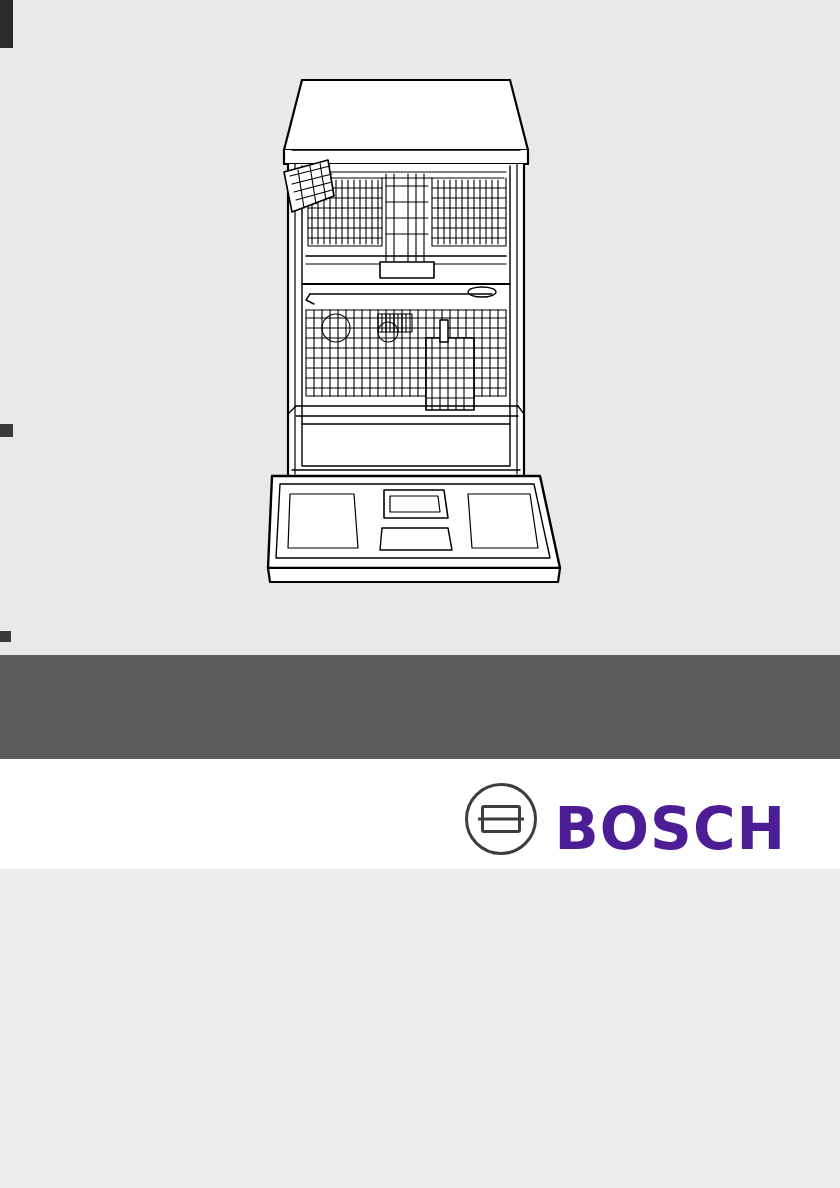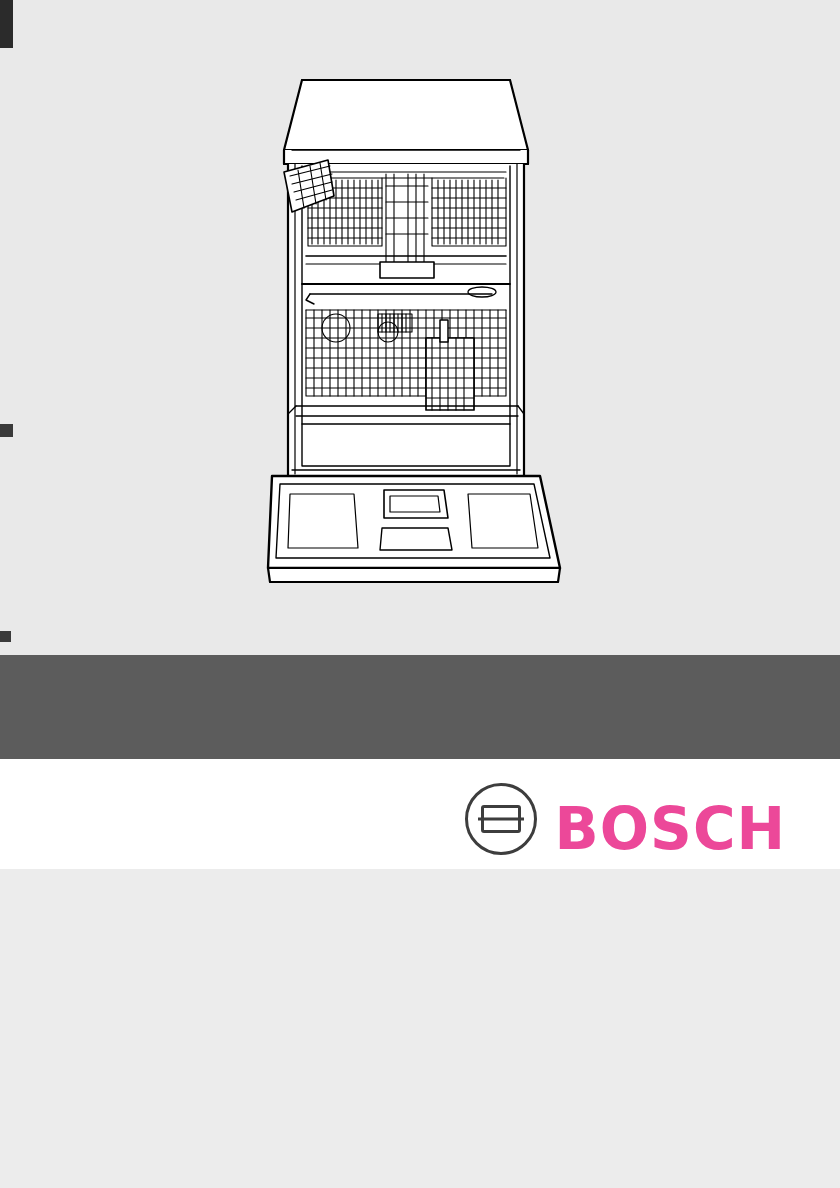--- a/index.html
+++ b/index.html
@@ -107,21 +107,21 @@
     transform: translate(-50%, -50%);
     width: 46px;
     height: 3px;
     background: #3d3d3d;
   }
   .logo-text {
     font-family: "DejaVu Sans", sans-serif;
     font-weight: bold;
     font-size: 58px;
     letter-spacing: 1px;
-    color: #ec4899;
+    color: #4c1d95;
     line-height: 1;
     margin-top: 21px;
   }
   
   .bottom-area {
     position: absolute;
     left: 0;
     top: 869px;
     width: 840px;
     height: 319px;

